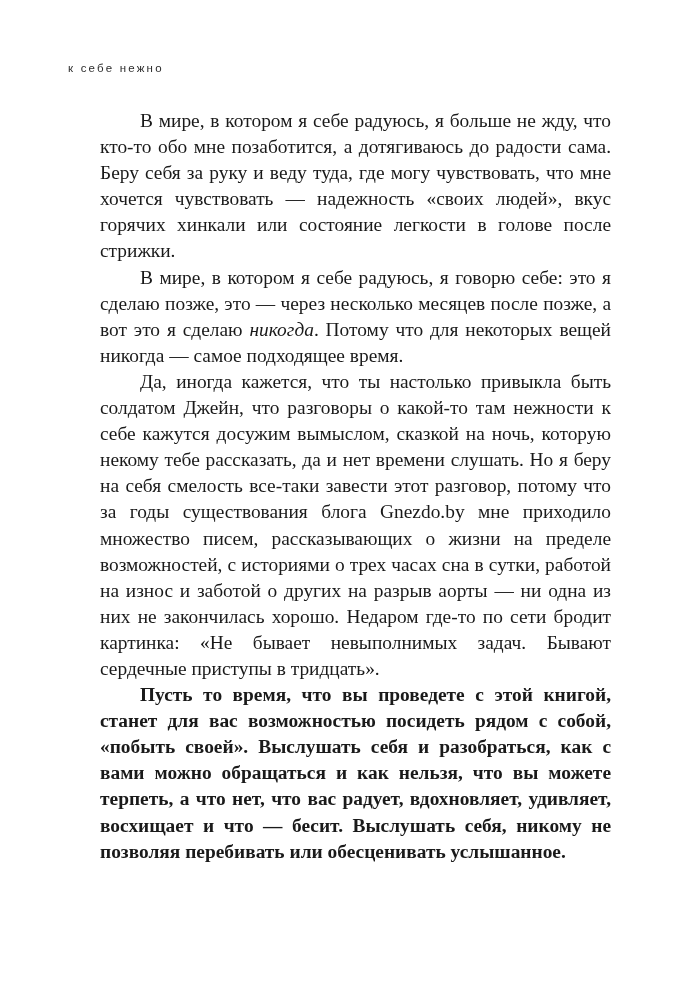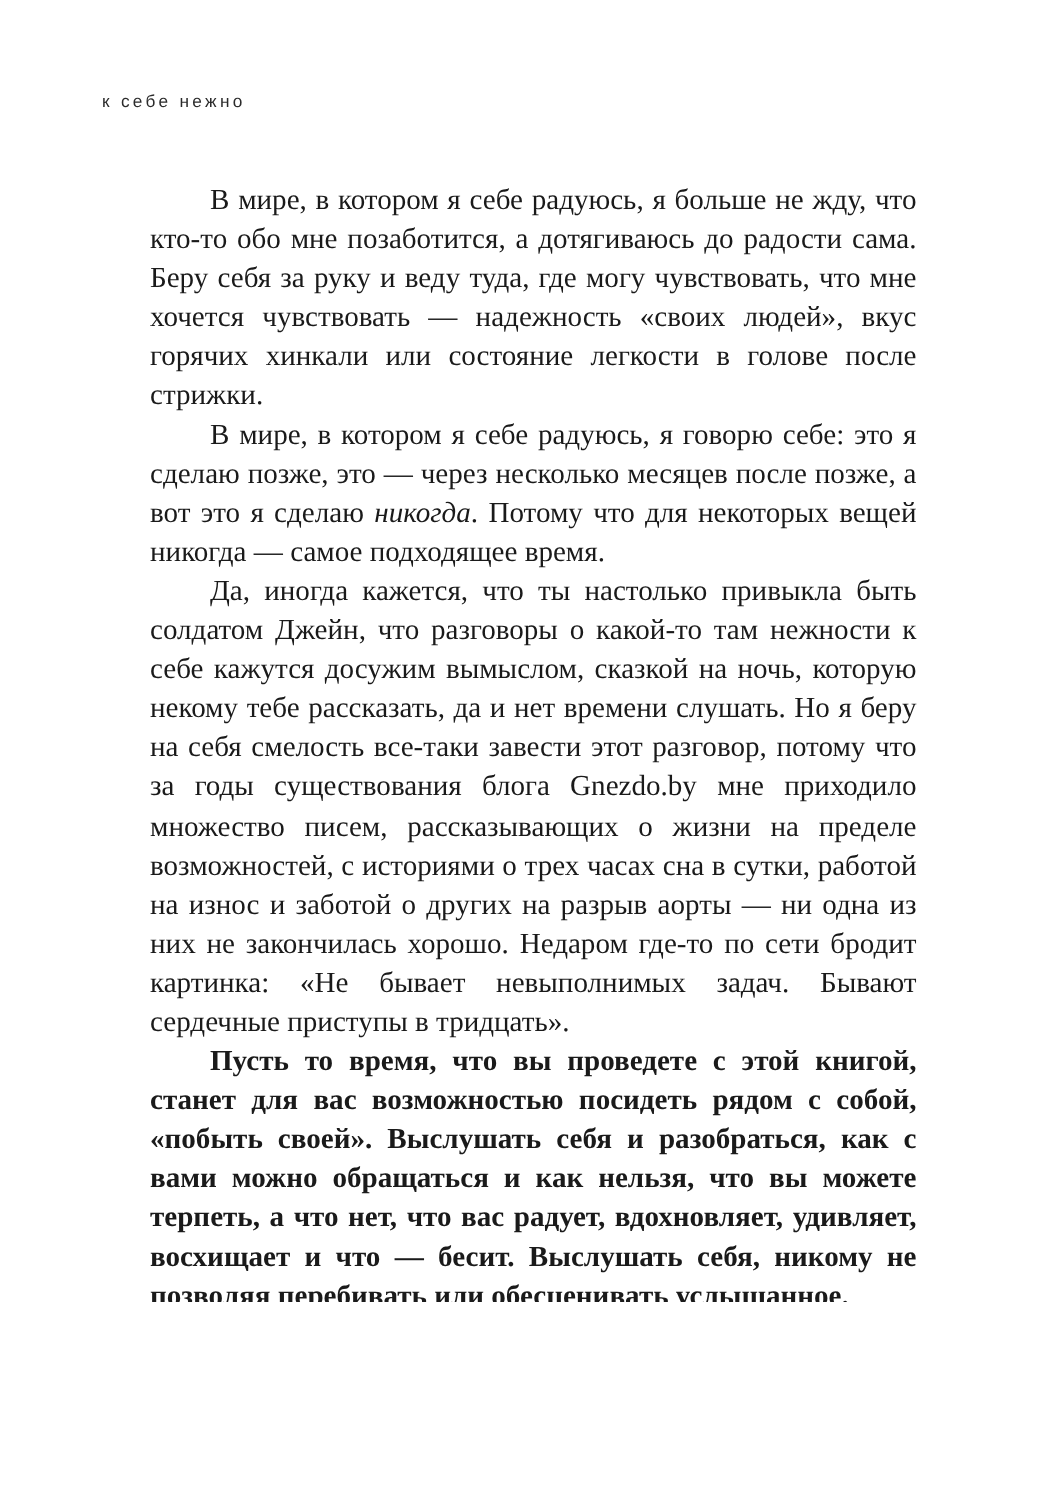--- a/index.html
+++ b/index.html
@@ -23,21 +23,21 @@
     top: 62px;
     font-family: "Liberation Sans", "DejaVu Sans", sans-serif;
     font-size: 11.5px;
     letter-spacing: 2.2px;
     color: #2b2b2b;
     white-space: nowrap;
   }
   .text-block {
     position: absolute;
     left: 100px;
-    top: 121px;
+    top: 108px;
     width: 511px;
     font-family: "Liberation Serif", "DejaVu Serif", serif;
     font-size: 19.4px;
     line-height: 26.1px;
     color: #1a1a1a;
     text-align: justify;
     text-justify: inter-word;
     hyphens: manual;
     -webkit-hyphens: manual;
   }

